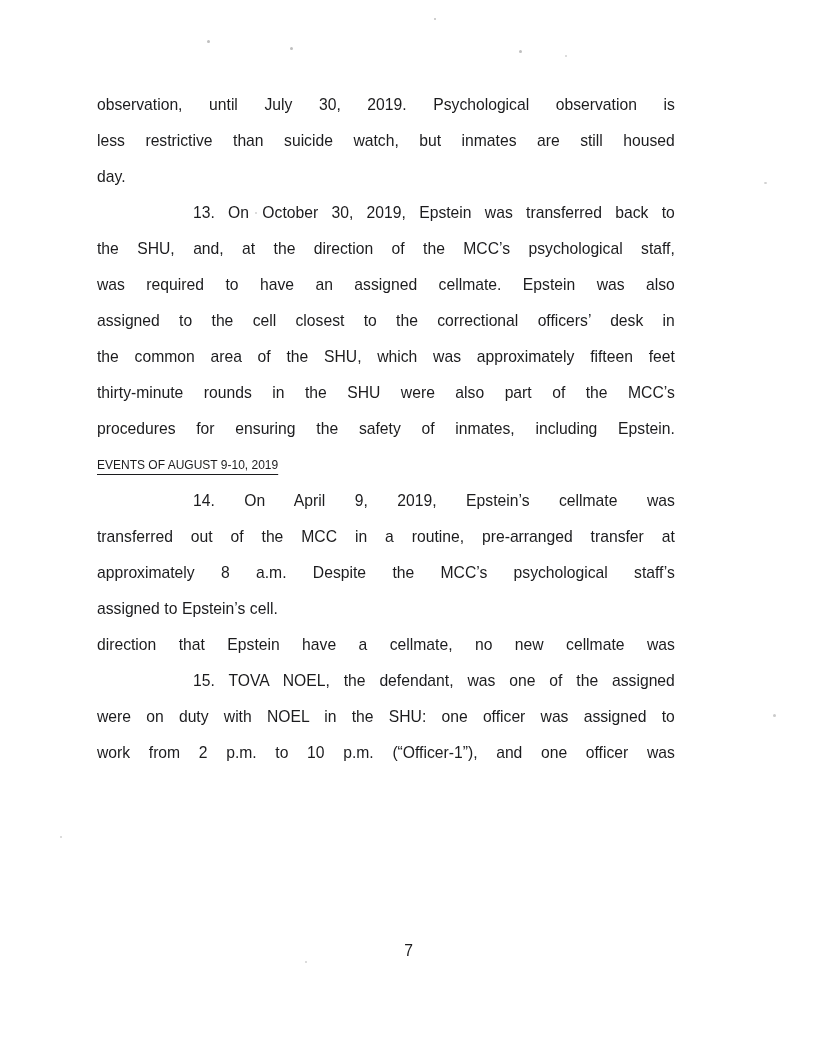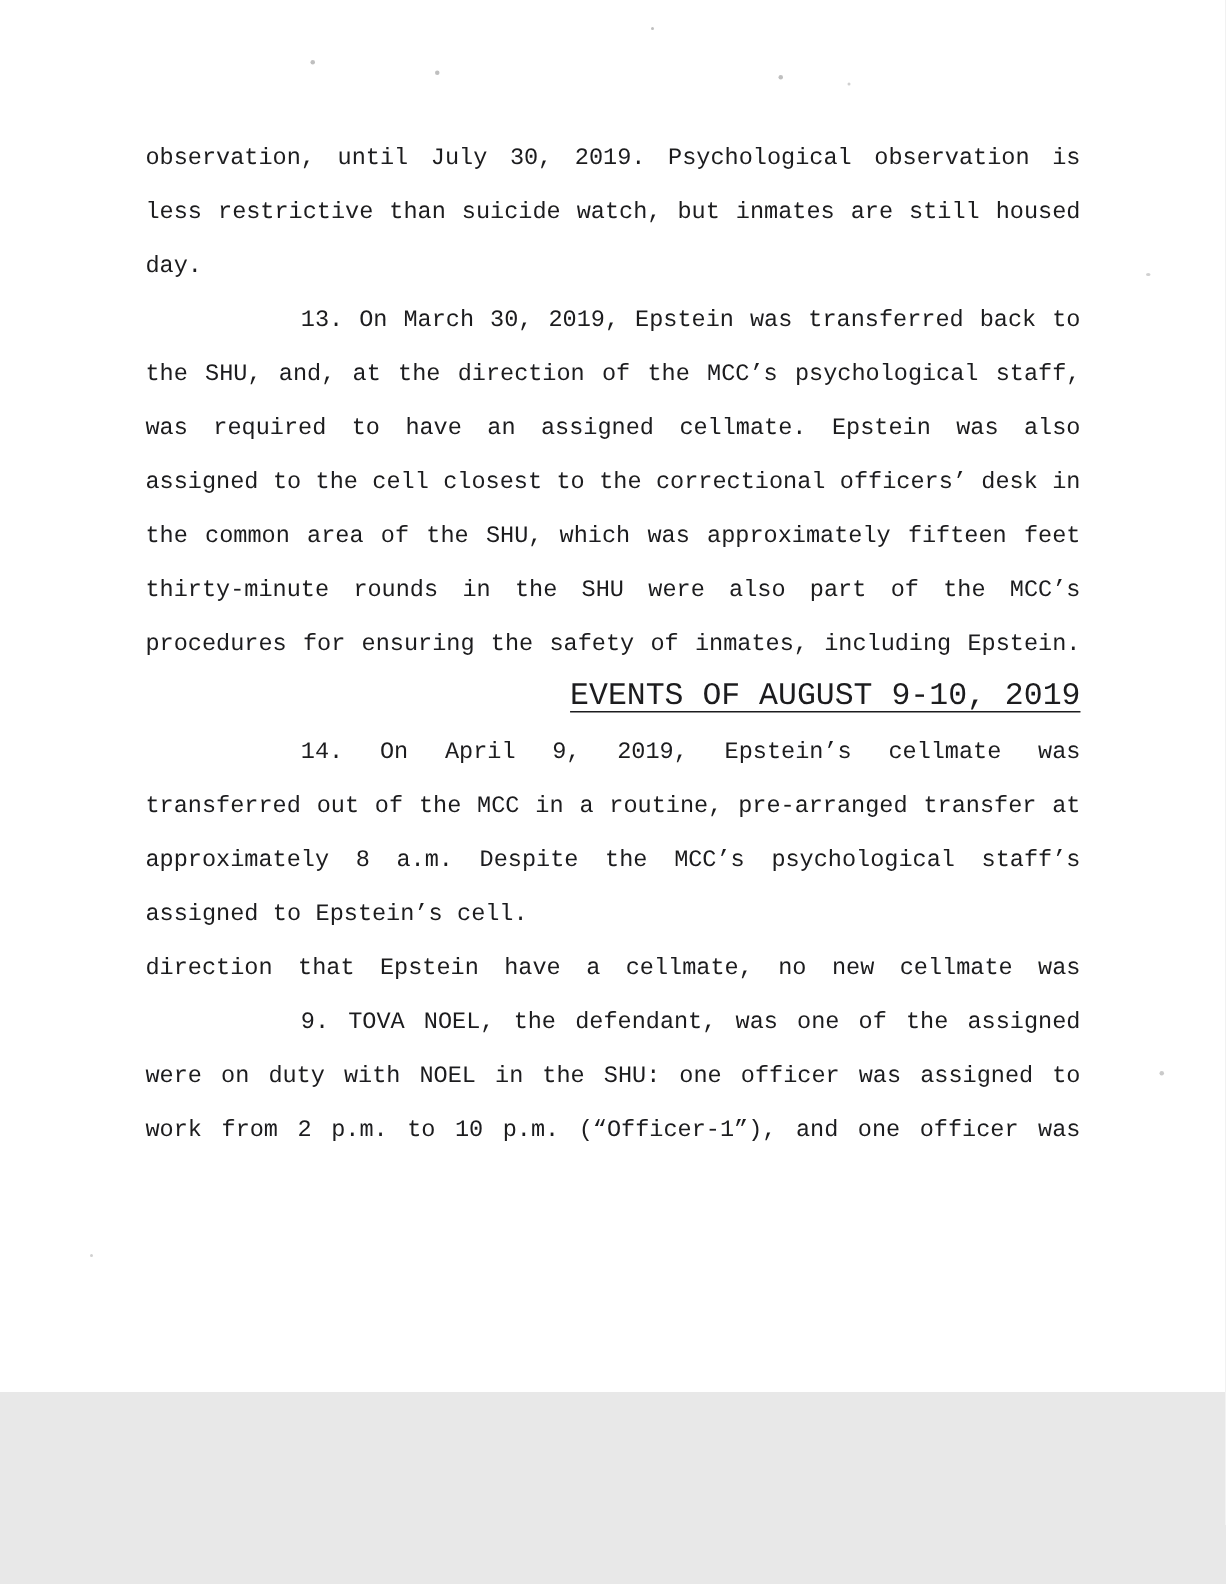--- a/index.html
+++ b/index.html
@@ -3,25 +3,25 @@
 <meta charset="utf-8">
 <style>
   html, body {
     margin: 0;
     padding: 0;
     background: #e8e8e8;
   }
   .page {
     position: relative;
     width: 817px;
-    height: 928px;
+    height: 1056px;
     margin: 0 auto;
     background: #ffffff;
     overflow: hidden;
-    font-family: Liberation Mono, monospace;
+    font-family: Liberation Sans, sans-serif;
     color: #1c1c1e;
   }
   .body-text {
     position: absolute;
     left: 97px;
     top: 87px;
     width: calc(66ch + 2px);
     font-size: 15.7px;
     line-height: 36px;
   }
@@ -30,24 +30,24 @@
     display: block;
     box-sizing: border-box;
     text-align: justify;
     text-align-last: left;
     word-spacing: 0.02ch;
   }
   .line.j { text-align-last: justify; }
   .line.indent { padding-left: 11ch; }
   .heading-line {
     display: block;
-    text-align: right;
+    text-align: left;
     line-height: 36px;
     margin: 0;
-    font-size: 21px;
+    font-size: 12px;
     font-weight: normal;
   }
   .heading-text {
     text-decoration: underline;
     text-underline-offset: 5px;
     text-decoration-thickness: 1.4px;
   }
   .page-number {
     position: absolute;
     left: 0;
@@ -93,21 +93,21 @@
 
   <div class="body-text">
 
     <p class="para">
       <span class="line j">observation, until July 30, 2019.  Psychological observation is</span>
       <span class="line j">less restrictive than suicide watch, but inmates are still housed</span>
       <span class="line">day.</span>
     </p>
 
     <p class="para">
-      <span class="line j indent">13. On March 30, 2019, Epstein was transferred back to</span>
+      <span class="line j indent">13. On October 30, 2019, Epstein was transferred back to</span>
       <span class="line j">the SHU, and, at the direction of the MCC’s psychological staff,</span>
       <span class="line j">was required to have an assigned cellmate.  Epstein was also</span>
       <span class="line j">assigned to the cell closest to the correctional officers’ desk in</span>
       <span class="line j">the common area of the SHU, which was approximately fifteen feet</span>
       <span class="line j">thirty-minute rounds in the SHU were also part of the MCC’s</span>
       <span class="line j">procedures for ensuring the safety of inmates, including Epstein.</span>
     </p>
 
     <p class="para heading-line">
       <span class="heading-text">EVENTS OF AUGUST 9-10, 2019</span>
@@ -115,21 +115,21 @@
 
     <p class="para">
       <span class="line j indent">14. On April 9, 2019, Epstein’s cellmate was</span>
       <span class="line j">transferred out of the MCC in a routine, pre-arranged transfer at</span>
       <span class="line j">approximately 8 a.m.  Despite the MCC’s psychological staff’s</span>
       <span class="line">assigned to Epstein’s cell.</span>
       <span class="line j">direction that Epstein have a cellmate, no new cellmate was</span>
     </p>
 
     <p class="para">
-      <span class="line j indent">9. TOVA NOEL, the defendant, was one of the assigned</span>
+      <span class="line j indent">15. TOVA NOEL, the defendant, was one of the assigned</span>
       <span class="line j">were on duty with NOEL in the SHU: one officer was assigned to</span>
       <span class="line j">work from 2 p.m. to 10 p.m. (“Officer-1”), and one officer was</span>
     </p>
 
   </div>
 
   <div class="page-number">7</div>
 
 </div>
 

